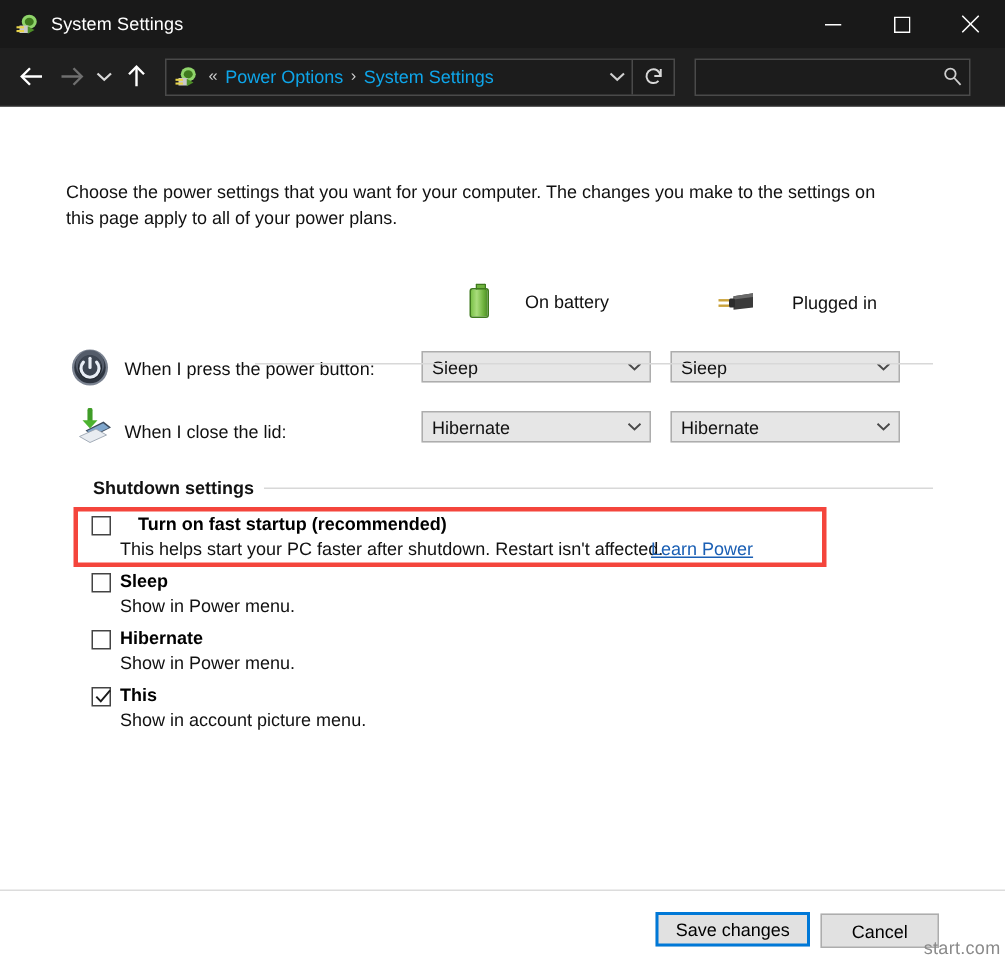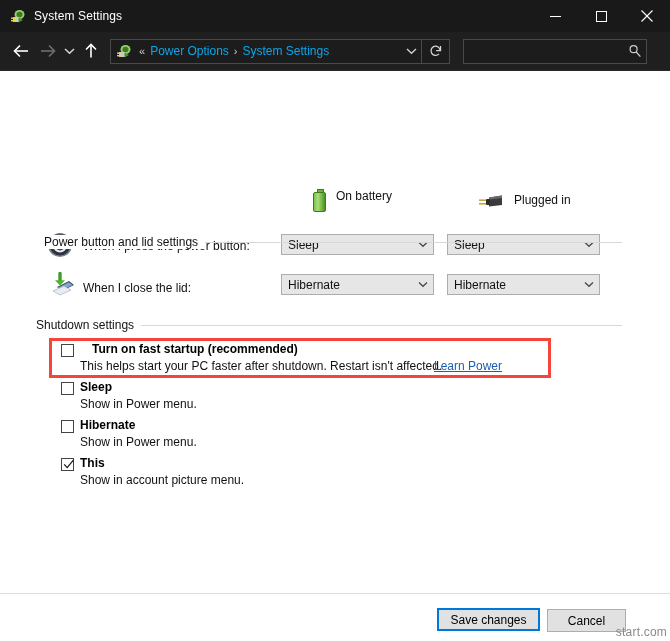--- a/index.html
+++ b/index.html
@@ -186,21 +186,22 @@
     position: absolute;
     font-size: 12px;
     color: #111;
     white-space: nowrap;
   }
 
   
   .colhead {
     position: absolute;
     display: flex;
-    align-items: flex-start;
+    align-items: center;
+    gap: 14px;
   }
   .colhead .lbl {
     font-size: 12px;
     color: #111;
     margin-left: 10px;
     white-space: nowrap;
   }
 
   
   .battery {
@@ -421,22 +422,22 @@
       <svg width="14" height="14" viewBox="0 0 14 14">
         <circle cx="5.6" cy="5.2" r="3.5" fill="none" stroke="#cfcfcf" stroke-width="1.2"></circle>
         <line x1="8.2" y1="8" x2="12.4" y2="12.6" stroke="#cfcfcf" stroke-width="1.2"></line>
       </svg>
     </span>
   </div>
 </div>
 
 <div class="content">
 
-
-  <div class="group-label" style="left:44px; top:163px;">Power button and lid settings</div>
+  <div class="page-desc">Choose the power settings that you want for your computer. The changes you make to the settings on this page apply to all of your power plans.</div>
+
   <div class="group-rule" style="left:170px; top:170px; width:452px;"></div>
 
   <div class="colhead" style="left:313px; top:117px;">
     <span class="battery">
       <span class="cap"></span>
         <span class="body"></span>
     </span>
     <span class="lbl">On battery</span>
   </div>
 
@@ -504,21 +505,21 @@
   </div>
   <div class="combo" style="left:447px; top:202px;">
     <span class="val">Hibernate</span>
     <span class="arr">
       <svg width="10" height="7" viewBox="0 0 10 7">
           <path d="M1 1.5 L5 5.3 L9 1.5" fill="none" stroke="#4a4a4a" stroke-width="1.3"></path>
         </svg>
     </span>
   </div>
 
-  <div class="group-label" style="left:36px; top:246px;">Shutdown settings</div>
+  <div class="group-label" style="left:62px; top:246px;font-weight:bold;">Shutdown settings</div>
   <div class="group-rule" style="left:137px; top:253px; width:485px;"></div>
 
   <div class="cbrow">
     <span class="cbox" style="left:61px; top:272px;"></span>
     <span class="cb-title" style="left:80px; top:270px;margin-left:12px;">Turn on fast startup (recommended)</span>
     <span class="cb-sub" style="left:80px; top:287px;">This helps start your PC faster after shutdown. Restart isn't affected.</span>
     <span class="cb-sub link" style="left:434px; top:287px;">Learn Power</span>
   </div>
   <div class="redbox" style="left:49px; top:266px; width:502px; height:40px;"></div>
 

